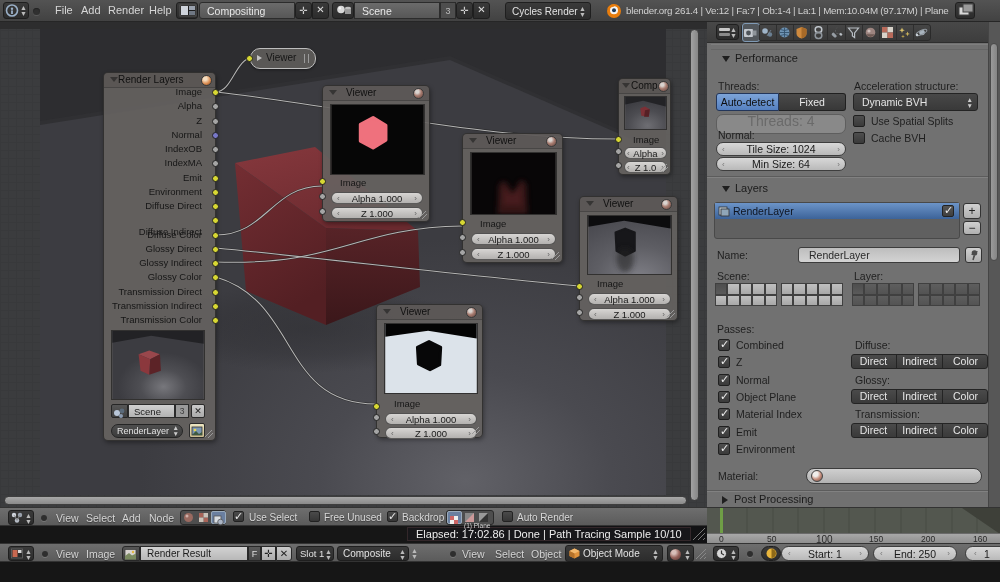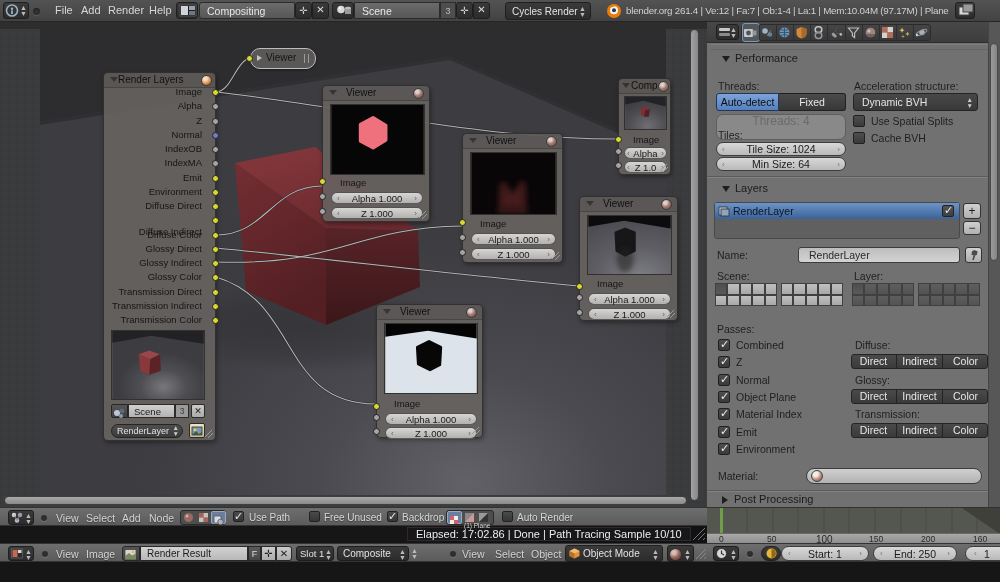--- a/index.html
+++ b/index.html
@@ -457,22 +457,22 @@
 </div>
     </div>
     <div id="pbody">
 <div class="abs" style="left:4px;top:22px;width:278px;height:0;border-top:1px solid #7e7e7e;"></div>
 <div class="abs" style="left:4px;top:27px;width:278px;height:0;border-top:1px solid #666;"></div>
 <div class="abs" style="left:15px;top:34px;width:0;height:0;border-left:4.5px solid transparent;border-right:4.5px solid transparent;border-top:6px solid #1f1f1f;"></div>
 <div class="ptitle" style="left:28px;top:30px;">Performance</div>
 <div class="plabel" style="left:11px;top:58px;">Threads:</div>
 <div class="abs" style="left:9px;top:71px;width:63px;height:18px;background:linear-gradient(#7da4d8,#5580c0);border:1px solid #23365a;border-radius:3px 0 0 3px;font-size:10.5px;color:#0d0d0d;text-align:center;line-height:17px;">Auto-detect</div>
 <div class="abs" style="left:72px;top:71px;width:67px;height:18px;background:linear-gradient(#4a4a4a,#383838);border:1px solid #202020;border-left:none;border-radius:0 3px 3px 0;font-size:10.5px;color:#e8e8e8;text-align:center;line-height:17px;">Fixed</div>
-<div class="abs" style="left:9px;top:92px;width:130px;height:26px;background:#898989;border:1px solid #5e5e5e;border-radius:7px;font-size:12px;color:#6a6a6a;text-align:center;line-height:12px;">Threads: 4</div>
-<div class="plabel" style="left:11px;top:107px;">Tiles:</div>
+<div class="abs" style="left:9px;top:92px;width:130px;height:20px;background:#898989;border:1px solid #5e5e5e;border-radius:7px;font-size:14px;color:#6a6a6a;text-align:center;line-height:12px;">Threads: 4</div>
+<div class="plabel" style="left:11px;top:107px;">Normal:</div>
 <div class="pslider" style="left:9px;top:120px;width:130px;"><span style="position:absolute;left:5px;color:#777;font-size:8px;">‹</span>Tile Size: 1024<span style="position:absolute;right:5px;color:#777;font-size:8px;">›</span></div>
 <div class="pslider" style="left:9px;top:135px;width:130px;"><span style="position:absolute;left:5px;color:#777;font-size:8px;">‹</span>Min Size: 64<span style="position:absolute;right:5px;color:#777;font-size:8px;">›</span></div>
 <div class="plabel" style="left:147px;top:58px;">Acceleration structure:</div>
 <div class="pdark" style="left:146px;top:71px;width:125px;height:18px;text-align:left;padding-left:8px;line-height:17px;">Dynamic BVH<span style="position:absolute;right:4px;top:3px;font-size:6.5px;color:#ccc;line-height:6px;">▲<br>▼</span></div>
 <div class="pchk" style="left:146px;top:93px;"></div>
         <div class="plabel" style="left:164px;top:93px;">Use Spatial Splits</div>
 <div class="pchk" style="left:146px;top:110px;"></div>
         <div class="plabel" style="left:164px;top:110px;">Cache BVH</div>
 <div class="abs" style="left:0px;top:154px;width:286px;height:0;border-top:1px solid #5c5c5c;"></div>
 <div class="abs" style="left:0px;top:155px;width:286px;height:0;border-top:1px solid #818181;"></div>
@@ -644,21 +644,21 @@
           <rect x="6.5" y="6.5" width="4.5" height="4.5" fill="#a86458"></rect>
           <rect x="6.5" y="2" width="4.5" height="4.5" fill="#cac2b8"></rect>
           <rect x="2" y="6.5" width="4.5" height="4.5" fill="#cac2b8"></rect>
         </svg>
       <div class="abs" style="left:30px;top:0px;width:15px;height:13px;background:#6a7fa0;border:1px solid #9ab;border-radius:2px;"><svg width="13" height="12">
             <rect x="2" y="2" width="7" height="7" fill="#d8dce2" stroke="#555" stroke-width="0.8"></rect>
             <circle cx="8.5" cy="8" r="2.8" fill="#aab4c4" stroke="#555" stroke-width="0.8"></circle>
           </svg></div>
     </div>
     <div class="chk on" style="left:233px;top:3px;"></div>
-      <div class="clabel" style="left:249px;top:4px;">Use Path</div>
+      <div class="clabel" style="left:249px;top:4px;">Use Select</div>
     <div class="chk" style="left:309px;top:3px;"></div>
       <div class="clabel" style="left:324px;top:4px;">Free Unused</div>
     <div class="chk on" style="left:387px;top:3px;"></div>
       <div class="clabel" style="left:402px;top:4px;">Backdrop</div>
     <div class="abs" style="left:446px;top:2px;width:48px;height:15px;background:#4e4e4e;border:1px solid #2a2a2a;border-radius:3px;">
       <div class="abs" style="left:0px;top:0px;width:15px;height:13px;background:#6a7fa0;border:1px solid #9ab;border-radius:2px;"><svg width="13" height="12">
             <rect x="2" y="2" width="4" height="4" fill="#c66"></rect>
             <rect x="6" y="6" width="4" height="4" fill="#c66"></rect>
             <rect x="6" y="2" width="4" height="4" fill="#eee"></rect>
             <rect x="2" y="6" width="4" height="4" fill="#eee"></rect>

